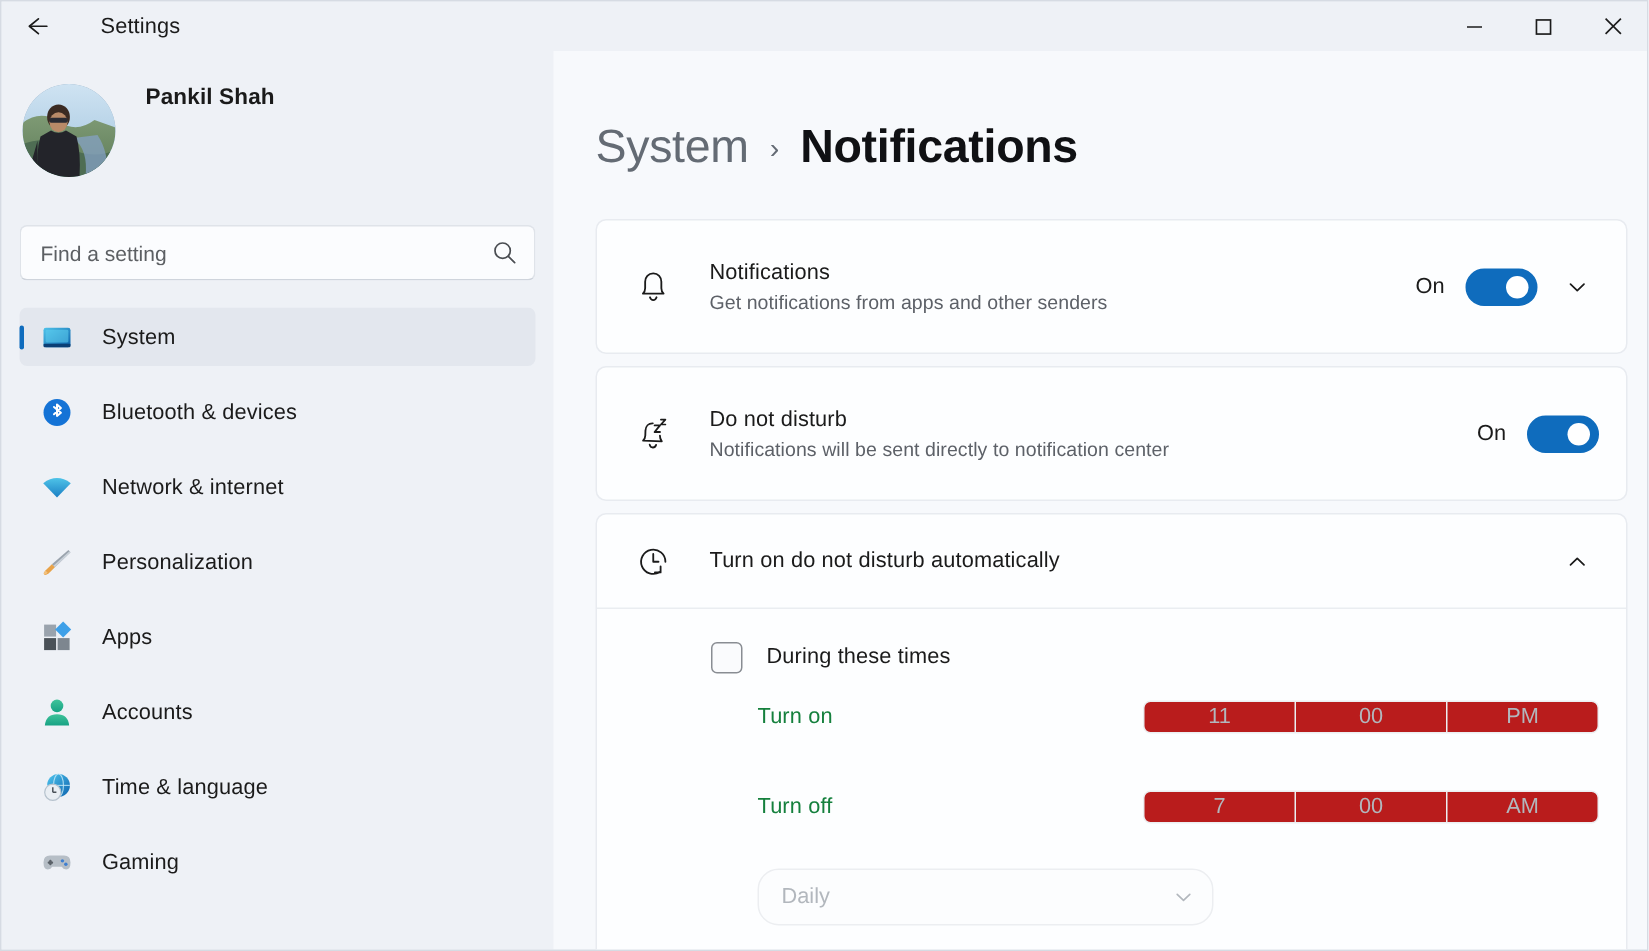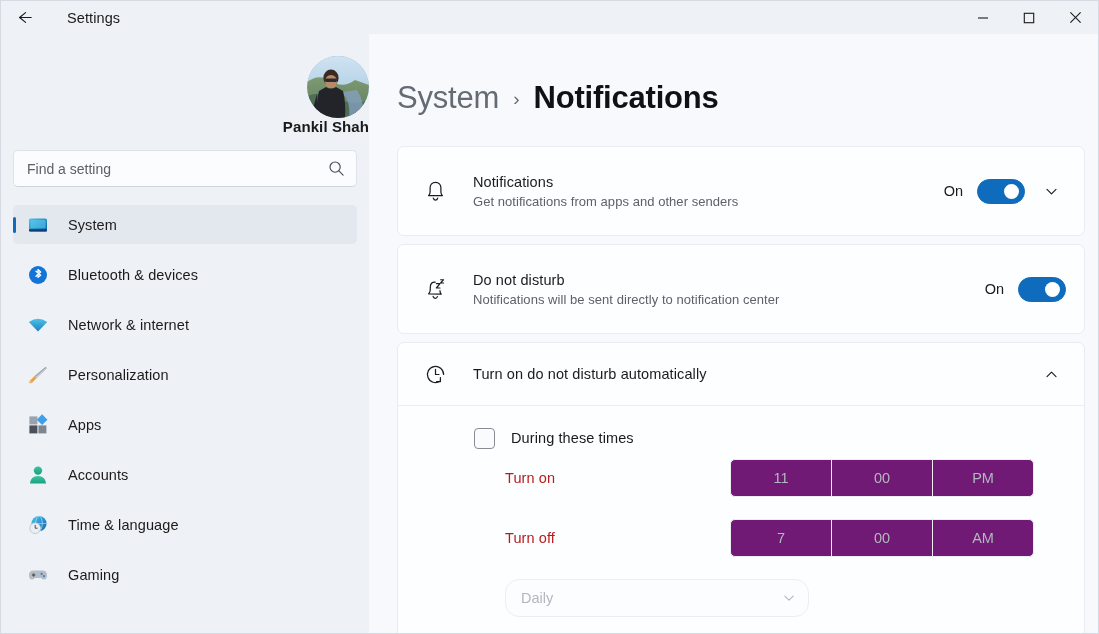--- a/index.html
+++ b/index.html
@@ -79,24 +79,23 @@
   .sidebar {
     width: 368px;
     min-width: 368px;
     background: #eef1f6;
     display: flex;
     flex-direction: column;
     position: relative;
   }
   .profile {
     display: flex;
-    align-items: flex-end;
+    align-items: flex-start;
     margin: 22px 0 0 14px;
     height: 72px;
-    flex-direction: column;
   }
   .avatar {
     width: 62px;
     height: 62px;
     border-radius: 50%;
     overflow: hidden;
     flex-shrink: 0;
     position: relative;
     background: #9db7cd;
   }
@@ -337,34 +336,35 @@
   }
 
   .field-row {
     display: flex;
     align-items: center;
     padding-left: 107px;
     height: 60px;
   }
   .field-label {
     font-size: 14.5px;
-    color: #b91c1c;
+    color: #15803d;
     width: 225px;
     flex-shrink: 0;
     letter-spacing: 0.1px;
   }
   .time-group {
     display: flex;
     border: 1px solid #eceef1;
     border-radius: 5px;
     overflow: hidden;
-    background: #701a75;
+    background: #b91c1c;
     width: 304px;
-    height: 38px;
-    box-sizing: border-box;
+    height: 22px;
+    box-sizing: border-box;
+    margin-left: 32px;
   }
   .time-seg {
     flex: 1;
     display: flex;
     align-items: center;
     justify-content: center;
     font-size: 14.5px;
     color: #b2b7bd;
     border-right: 1px solid #eceef1;
     cursor: default;

